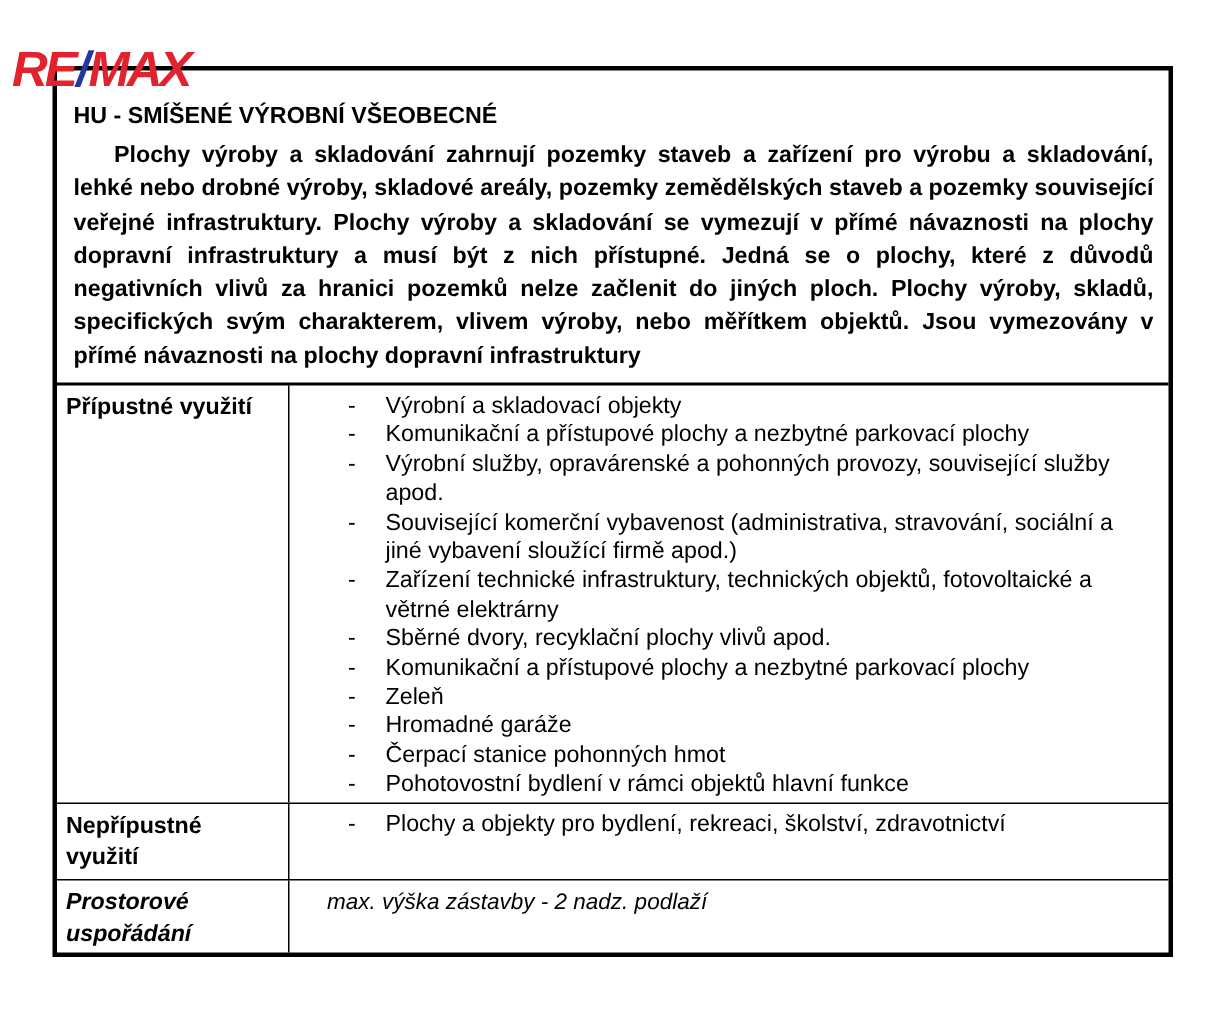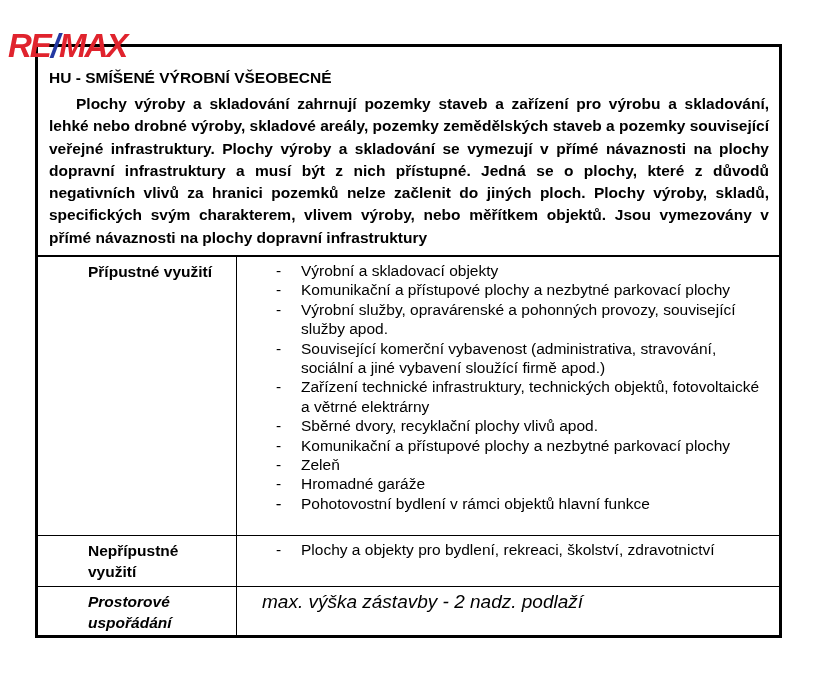--- a/index.html
+++ b/index.html
@@ -26,21 +26,21 @@
   .doc-para{
     margin:6px 0 0 0;padding:0 10px 0 11px;
     font-size:15.5px;font-weight:bold;line-height:22.3px;
     text-align:justify;text-indent:27px;
   }
   .grid{
     position:absolute;left:0;right:0;top:208px;bottom:0;
     border-top:2px solid #000;
     display:flex;flex-direction:column;
   }
-  .row{display:flex;box-sizing:border-box;padding-left:44px;}
+  .row{display:flex;box-sizing:border-box;}
   .row + .row{border-top:1px solid #000;}
   .row-1{height:278px;}
   .row-2{height:51px;}
   .row-3{flex:1;font-style:italic;}
   .cell-label{
     width:155px;flex:0 0 155px;box-sizing:border-box;
     border-right:1px solid #000;
     padding:4px 6px 0 6px;
     font-size:15.5px;font-weight:bold;line-height:21px;
   }
@@ -50,21 +50,21 @@
   }
   .dash-list li{
     position:relative;padding-left:64px;
     font-size:15.5px;line-height:19.4px;
   }
   .dash-list .dash{
     position:absolute;left:39px;top:0;
   }
   .plain-value{
     padding:5px 10px 0 25px;
-    font-size:19px;line-height:20px;
+    font-size:15px;line-height:20px;
   }
 </style>
 </head>
 <body>
 
 <div class="logo" style="--logo-red: #E0232D; --logo-blue: #2438A2;">
   <span class="re">RE</span><span class="slash">/</span><span class="max">MAX</span>
 </div>
 
 <div class="frame">
@@ -79,21 +79,21 @@
         <ul class="dash-list">
           <li><span class="dash">-</span><span>Výrobní a skladovací objekty</span></li>
           <li><span class="dash">-</span><span>Komunikační a přístupové plochy a nezbytné parkovací plochy</span></li>
           <li><span class="dash">-</span><span>Výrobní služby, opravárenské a pohonných provozy, související služby apod.</span></li>
           <li><span class="dash">-</span><span>Související komerční vybavenost (administrativa, stravování, sociální a jiné vybavení sloužící firmě apod.)</span></li>
           <li><span class="dash">-</span><span>Zařízení technické infrastruktury, technických objektů, fotovoltaické a větrné elektrárny</span></li>
           <li><span class="dash">-</span><span>Sběrné dvory, recyklační plochy vlivů apod.</span></li>
           <li><span class="dash">-</span><span>Komunikační a přístupové plochy a nezbytné parkovací plochy</span></li>
           <li><span class="dash">-</span><span>Zeleň</span></li>
           <li><span class="dash">-</span><span>Hromadné garáže</span></li>
-          <li><span class="dash">-</span></li>
+          <li><span class="dash">-</span><span>Čerpací stanice pohonných hmot</span></li>
           <li><span class="dash">-</span><span>Pohotovostní bydlení v rámci objektů hlavní funkce</span></li>
         </ul>
       </div>
     </div>
 
     <div class="row row-2">
       <div class="cell-label">Nepřípustné využití</div>
       <div class="cell-content">
         <ul class="dash-list">
           <li><span class="dash">-</span><span>Plochy a objekty pro bydlení, rekreaci, školství, zdravotnictví</span></li>

